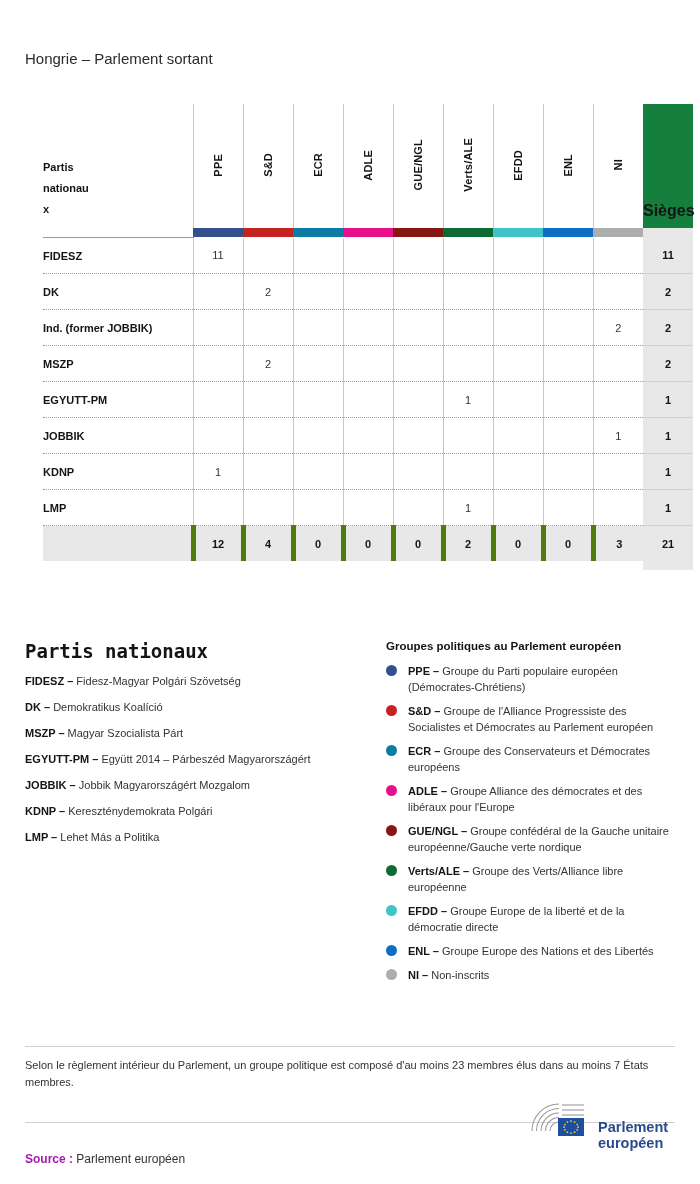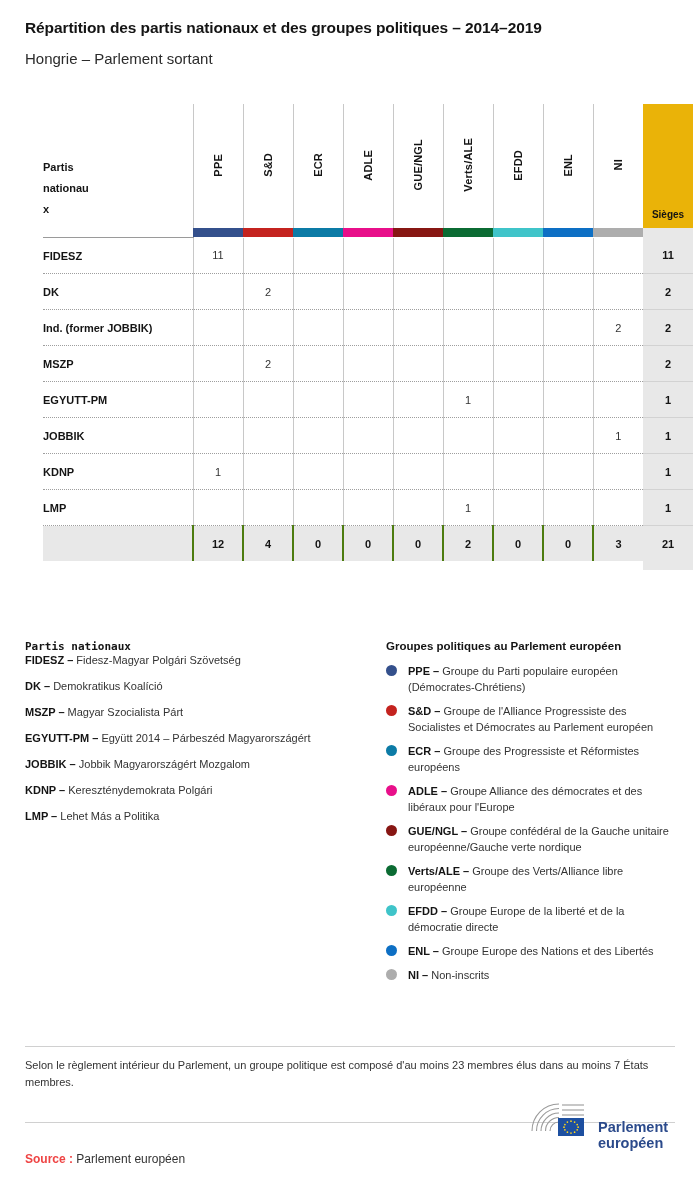--- a/index.html
+++ b/index.html
@@ -75,24 +75,24 @@
     writing-mode: vertical-rl;
     transform: rotate(180deg);
     font-size: 11px;
     font-weight: bold;
     letter-spacing: 0.2px;
     white-space: nowrap;
     display: inline-block;
     color: #141414;
   }
   th.seats-head {
-    background: #eab308;
+    background: #15803d;
     vertical-align: bottom;
     text-align: center;
-    font-size: 10px;
+    font-size: 16px;
     font-weight: bold;
     padding-bottom: 8px !important;
     color: #141414;
   }
 
   
   tr.colourbar-row { height: 9px; }
   tr.colourbar-row td { height: 9px; padding: 0; }
   td.cb { }
   td.cb .swatch { display: block; height: 9px; width: 100%; }
@@ -131,44 +131,44 @@
   tr.total-row { height: 35px; }
   tr.total-row td {
     height: 35px;
     background: #e8e8e8;
     text-align: center;
     font-weight: bold;
     font-size: 11px;
     color: #141414;
   }
   tr.total-row td.total-party { background: #e8e8e8; }
-  tr.total-row td.total-val { border-left: 2px solid #4d7c0f; }
+  tr.total-row td.total-val { border-left: 5px solid #4d7c0f; }
   tr.total-row td.total-seats { background: #e8e8e8; }
 
   tr.footbar-row { height: 9px; }
   tr.footbar-row td { height: 9px; padding: 0; }
   tr.footbar-row td.fb-seats { background: #e8e8e8; }
 
   
   .legend-left {
     position: absolute;
     left: 25px; top: 640px;
     width: 345px;
   }
   .legend-right {
     position: absolute;
     left: 386px; top: 640px;
     width: 290px;
   }
   .legend-title-mono {
     font-family: "DejaVu Sans Mono", monospace;
-    font-size: 11px;
-    font-weight: bold;
-    color: #141414;
-    margin-bottom: 0;
+    font-size: 19px;
+    font-weight: bold;
+    color: #141414;
+    margin-bottom: 12px;
     letter-spacing: 0px;
   }
   .legend-title {
     font-size: 11.5px;
     font-weight: bold;
     color: #141414;
     margin-bottom: 11px;
   }
   .np-item {
     font-size: 11px;
@@ -213,42 +213,41 @@
     font-size: 11px;
     line-height: 17px;
     color: #333;
   }
   .source {
     position: absolute;
     left: 25px; top: 1152px;
     font-size: 12px;
     color: #333;
   }
-  .source b { color: #ef4444; text-align: right; }
+  .source b { color: #a21caf; text-align: right; }
 
   .logo {
     position: absolute;
     left: 528px; top: 1100px;
     width: 148px; height: 40px;
   }
   .logo-text {
     position: absolute;
     left: 70px; top: 19px;
     font-size: 14.5px;
     font-weight: bold;
     line-height: 16px;
     color: #2b4a8b;
   }
 </style>
 </head>
 <body>
 
 <div class="page">
 
-  <div class="title">Répartition des partis nationaux et des groupes politiques – 2014–2019</div>
   <div class="subtitle">Hongrie – Parlement sortant</div>
 
   <div class="table-wrap">
     <table class="matrix">
       <colgroup id="colgroup">
           <col class="c-party">
           <col class="c-grp">
           <col class="c-grp">
           <col class="c-grp">
           <col class="c-grp">
@@ -457,21 +456,21 @@
         <div class="np-item"><b>KDNP</b><span class="dash"> – </span><span>Kereszténydemokrata Polgári</span></div>
         <div class="np-item"><b>LMP</b><span class="dash"> – </span><span>Lehet Más a Politika</span></div>
       </div>
   </div>
 
   <div class="legend-right">
     <div class="legend-title">Groupes politiques au Parlement européen</div>
     <div id="pg-list">
         <div class="pg-item"><span class="bullet" style="background:#34508c"></span><b>PPE</b><span class="dash"> – </span><span>Groupe du Parti populaire européen (Démocrates-Chrétiens)</span></div>
         <div class="pg-item"><span class="bullet" style="background:#c4231f"></span><b>S&amp;D</b><span class="dash"> – </span><span>Groupe de l'Alliance Progressiste des Socialistes et Démocrates au Parlement européen</span></div>
-        <div class="pg-item"><span class="bullet" style="background:#0c7ba6"></span><b>ECR</b><span class="dash"> – </span><span>Groupe des Progressiste et Réformistes européens</span></div>
+        <div class="pg-item"><span class="bullet" style="background:#0c7ba6"></span><b>ECR</b><span class="dash"> – </span><span>Groupe des Conservateurs et Démocrates européens</span></div>
         <div class="pg-item"><span class="bullet" style="background:#e80f8a"></span><b>ADLE</b><span class="dash"> – </span><span>Groupe Alliance des démocrates et des libéraux pour l'Europe</span></div>
         <div class="pg-item"><span class="bullet" style="background:#871613"></span><b>GUE/NGL</b><span class="dash"> – </span><span>Groupe confédéral de la Gauche unitaire européenne/Gauche verte nordique</span></div>
         <div class="pg-item"><span class="bullet" style="background:#0b6b33"></span><b>Verts/ALE</b><span class="dash"> – </span><span>Groupe des Verts/Alliance libre européenne</span></div>
         <div class="pg-item"><span class="bullet" style="background:#3fc4c9"></span><b>EFDD</b><span class="dash"> – </span><span>Groupe Europe de la liberté et de la démocratie directe</span></div>
         <div class="pg-item"><span class="bullet" style="background:#0d6fc4"></span><b>ENL</b><span class="dash"> – </span><span>Groupe Europe des Nations et des Libertés</span></div>
         <div class="pg-item"><span class="bullet" style="background:#adadad"></span><b>NI</b><span class="dash"> – </span><span>Non-inscrits</span></div>
       </div>
   </div>
 
   <div class="rule rule-note"></div>

